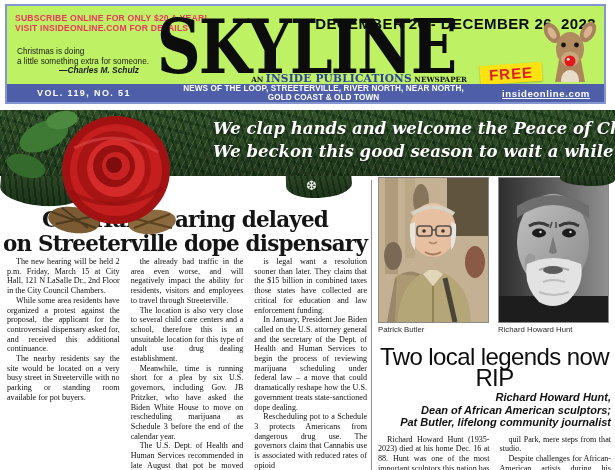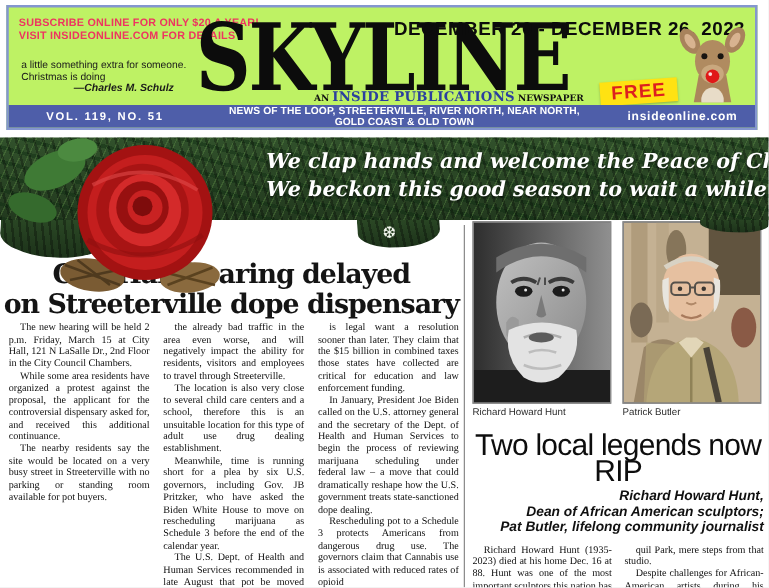--- a/index.html
+++ b/index.html
@@ -23,21 +23,21 @@
   .issue-date{position:absolute;right:8px;top:9px;font-weight:bold;font-size:15px;
     letter-spacing:.4px;color:#0c0c0c;}
   .free-badge{position:absolute;left:473px;top:58px;background:#ffe212;color:#dd1f1f;
     font-weight:bold;font-size:15px;letter-spacing:1px;padding:1px 9px;transform:rotate(-4deg);
     box-shadow:0 1px 2px rgba(0,0,0,.25);}
   .reindeer{position:absolute;right:3px;top:14px;width:62px;height:62px;}
   .info-bar{position:absolute;left:0;bottom:0;width:100%;height:18px;background:#4e5ea9;
     color:#fff;display:flex;align-items:center;box-sizing:border-box;padding:0 14px 0 30px;}
   .info-bar .vol{font-weight:bold;font-size:9px;letter-spacing:1.4px;width:140px;}
   .info-bar .coverage{flex:1;text-align:center;font-weight:bold;font-size:8.2px;letter-spacing:.1px;}
-  .info-bar .site{font-weight:bold;font-size:9.6px;letter-spacing:.6px;width:120px;text-align:right;}
+  .info-bar .site{font-weight:bold;font-size:9.6px;letter-spacing:.6px;width:120px;text-align:right;text-decoration:underline;}
 
   
   .holiday{position:absolute;left:0;top:110px;width:615px;height:66px;z-index:2;
     background:
       repeating-linear-gradient(75deg,rgba(0,0,0,.28) 0 2px,transparent 2px 7px),
       repeating-linear-gradient(-65deg,rgba(110,160,80,.30) 0 1px,transparent 1px 6px),
       repeating-linear-gradient(15deg,rgba(15,45,18,.45) 0 3px,transparent 3px 11px),
       linear-gradient(#31512b,#22391e);}
   .holiday-text{position:absolute;left:213px;top:7px;color:#fff;
     font-family:"DejaVu Serif",serif;font-style:italic;font-weight:bold;
@@ -85,22 +85,22 @@
 
 <div class="page">
 
   <div class="masthead-box">
     <div class="mh-top">
       <div class="subscribe">
         <div>SUBSCRIBE ONLINE FOR ONLY $20 A YEAR!</div>
         <div>VISIT INSIDEONLINE.COM FOR DETAILS</div>
       </div>
       <div class="quoteblk">
+        <div>Christmas is doing</div>
         <div>a little something extra for someone.</div>
-        <div>Christmas is doing</div>
         <div class="quote-attrib">—Charles M. Schulz</div>
       </div>
       <div class="skyline">SKYLINE</div>
       <div class="tagline">
         <span>AN </span><span class="brand">INSIDE PUBLICATIONS</span><span> NEWSPAPER</span>
       </div>
       <div class="issue-date">DECEMBER 20 - DECEMBER 26, 2023</div>
       <div class="free-badge">FREE</div>
       <svg class="reindeer" viewBox="0 0 62 62">
         <ellipse cx="13" cy="13" rx="7" ry="11" fill="#a8825c" transform="rotate(-32 13 13)"></ellipse>
@@ -176,20 +176,51 @@
       <p>is legal want a resolution sooner than later. They claim that the $15 billion in combined taxes those states have collected are critical for education and law enforcement funding.</p>
       <p>In January, President Joe Biden called on the U.S. attorney general and the secretary of the Dept. of Health and Human Services to begin the process of reviewing marijuana scheduling under federal law – a move that could dramatically reshape how the U.S. government treats state-sanctioned dope dealing.</p>
       <p>Rescheduling pot to a Schedule 3 protects Americans from dangerous drug use. The governors claim that Cannabis use is associated with reduced rates of opioid</p>
     </div>
   </div>
 
   <div class="divider"></div>
 
   <div class="obit">
     <div class="photos">
+      <figure class="photo-fig" style="margin:0">
+        <div class="photo-frame">
+          <svg viewBox="0 0 109 144" width="109" height="144">
+            <rect width="109" height="144" fill="#c4b193"></rect>
+            <rect x="6" y="0" width="13" height="96" fill="#b09c7c"></rect>
+            <rect x="26" y="0" width="10" height="80" fill="#baa788"></rect>
+            <rect x="68" y="0" width="41" height="58" fill="#61543f"></rect>
+            <ellipse cx="42" cy="22" rx="8" ry="16" fill="#86755a"></ellipse>
+            <ellipse cx="14" cy="78" rx="9" ry="14" fill="#7a6a55"></ellipse>
+            <ellipse cx="96" cy="84" rx="10" ry="16" fill="#8a5a46"></ellipse>
+            <path d="M16,100 Q30,88 44,98 L44,144 L8,144 Z" fill="#9a8668"></path>
+            <path d="M18,96 L16,144 L44,144 L40,98 Z" fill="#b5a678" opacity=".6"></path>
+            <path d="M54,92 Q22,98 18,144 L92,144 Q90,98 54,92 Z" fill="#b5a678"></path>
+            <path d="M44,96 L54,108 L64,96 L58,92 L50,92 Z" fill="#e2d6b8"></path>
+            <path d="M54,108 L54,144" stroke="#8f8257" stroke-width="2"></path>
+            <path d="M66,100 L76,144" stroke="#4a4438" stroke-width="5"></path>
+            <ellipse cx="54" cy="52" rx="23" ry="27" fill="#e6c0a0"></ellipse>
+            <path d="M31,46 Q30,66 36,72 L36,44 Z" fill="#e8e5de"></path>
+            <path d="M77,46 Q78,66 72,72 L72,44 Z" fill="#e8e5de"></path>
+            <path d="M33,36 Q54,22 75,36" stroke="#d8d2c4" stroke-width="4" fill="none"></path>
+            <rect x="38" y="48" width="15" height="10" rx="3" fill="none" stroke="#55504a" stroke-width="1.6"></rect>
+            <rect x="57" y="48" width="15" height="10" rx="3" fill="none" stroke="#55504a" stroke-width="1.6"></rect>
+            <path d="M53,52 L57,52" stroke="#55504a" stroke-width="1.6"></path>
+            <circle cx="45" cy="53" r="1.8" fill="#3a3530"></circle>
+            <circle cx="64" cy="53" r="1.8" fill="#3a3530"></circle>
+            <path d="M50,64 Q54,67 58,64" stroke="#b08868" stroke-width="1.6" fill="none"></path>
+            <path d="M46,74 Q54,79 62,74" stroke="#a87a5c" stroke-width="1.8" fill="none"></path>
+          </svg>
+        </div>
+        <figcaption class="caption">Patrick Butler</figcaption>
+      </figure>
       <figure class="photo-fig" style="margin:0">
         <div class="photo-frame">
           <svg viewBox="0 0 109 144" width="109" height="144">
             <defs>
               <linearGradient id="hbg" x1="0" y1="0" x2="1" y2="0">
                 <stop offset="0" stop-color="#2e2e2e"></stop>
                   <stop offset="1" stop-color="#8f8f8f"></stop>
               </linearGradient>
               <linearGradient id="hface" x1="0" y1="0" x2="1" y2="1">
                 <stop offset="0" stop-color="#c2c2c2"></stop>
@@ -210,51 +241,20 @@
             <path d="M54,58 L50,74 Q54,78 58,74 Z" fill="#7a7a7a"></path>
             <path d="M26,80 Q30,72 36,78 L36,92 Q30,96 26,90 Z" fill="#9a9a9a"></path>
             <path d="M28,86 Q54,74 82,86 Q86,108 68,124 Q54,132 40,124 Q24,108 28,86 Z" fill="#e3e3e3"></path>
             <path d="M40,92 Q54,86 70,92" stroke="#aeaeae" stroke-width="2" fill="none"></path>
             <path d="M44,104 Q54,100 66,104 M40,114 Q54,120 70,114" stroke="#bdbdbd" stroke-width="2" fill="none"></path>
             <ellipse cx="54" cy="92" rx="10" ry="4" fill="#5c5c5c"></ellipse>
           </svg>
         </div>
         <figcaption class="caption">Richard Howard Hunt</figcaption>
       </figure>
-      <figure class="photo-fig" style="margin:0">
-        <div class="photo-frame">
-          <svg viewBox="0 0 109 144" width="109" height="144">
-            <rect width="109" height="144" fill="#c4b193"></rect>
-            <rect x="6" y="0" width="13" height="96" fill="#b09c7c"></rect>
-            <rect x="26" y="0" width="10" height="80" fill="#baa788"></rect>
-            <rect x="68" y="0" width="41" height="58" fill="#61543f"></rect>
-            <ellipse cx="42" cy="22" rx="8" ry="16" fill="#86755a"></ellipse>
-            <ellipse cx="14" cy="78" rx="9" ry="14" fill="#7a6a55"></ellipse>
-            <ellipse cx="96" cy="84" rx="10" ry="16" fill="#8a5a46"></ellipse>
-            <path d="M16,100 Q30,88 44,98 L44,144 L8,144 Z" fill="#9a8668"></path>
-            <path d="M18,96 L16,144 L44,144 L40,98 Z" fill="#b5a678" opacity=".6"></path>
-            <path d="M54,92 Q22,98 18,144 L92,144 Q90,98 54,92 Z" fill="#b5a678"></path>
-            <path d="M44,96 L54,108 L64,96 L58,92 L50,92 Z" fill="#e2d6b8"></path>
-            <path d="M54,108 L54,144" stroke="#8f8257" stroke-width="2"></path>
-            <path d="M66,100 L76,144" stroke="#4a4438" stroke-width="5"></path>
-            <ellipse cx="54" cy="52" rx="23" ry="27" fill="#e6c0a0"></ellipse>
-            <path d="M31,46 Q30,66 36,72 L36,44 Z" fill="#e8e5de"></path>
-            <path d="M77,46 Q78,66 72,72 L72,44 Z" fill="#e8e5de"></path>
-            <path d="M33,36 Q54,22 75,36" stroke="#d8d2c4" stroke-width="4" fill="none"></path>
-            <rect x="38" y="48" width="15" height="10" rx="3" fill="none" stroke="#55504a" stroke-width="1.6"></rect>
-            <rect x="57" y="48" width="15" height="10" rx="3" fill="none" stroke="#55504a" stroke-width="1.6"></rect>
-            <path d="M53,52 L57,52" stroke="#55504a" stroke-width="1.6"></path>
-            <circle cx="45" cy="53" r="1.8" fill="#3a3530"></circle>
-            <circle cx="64" cy="53" r="1.8" fill="#3a3530"></circle>
-            <path d="M50,64 Q54,67 58,64" stroke="#b08868" stroke-width="1.6" fill="none"></path>
-            <path d="M46,74 Q54,79 62,74" stroke="#a87a5c" stroke-width="1.8" fill="none"></path>
-          </svg>
-        </div>
-        <figcaption class="caption">Patrick Butler</figcaption>
-      </figure>
     </div>
 
     <div class="obit-headline">Two local legends now RIP</div>
 
     <div class="obit-subhead">
       <div>Richard Howard Hunt,</div>
       <div>Dean of African American sculptors;</div>
       <div>Pat Butler, lifelong community journalist</div>
     </div>
 

